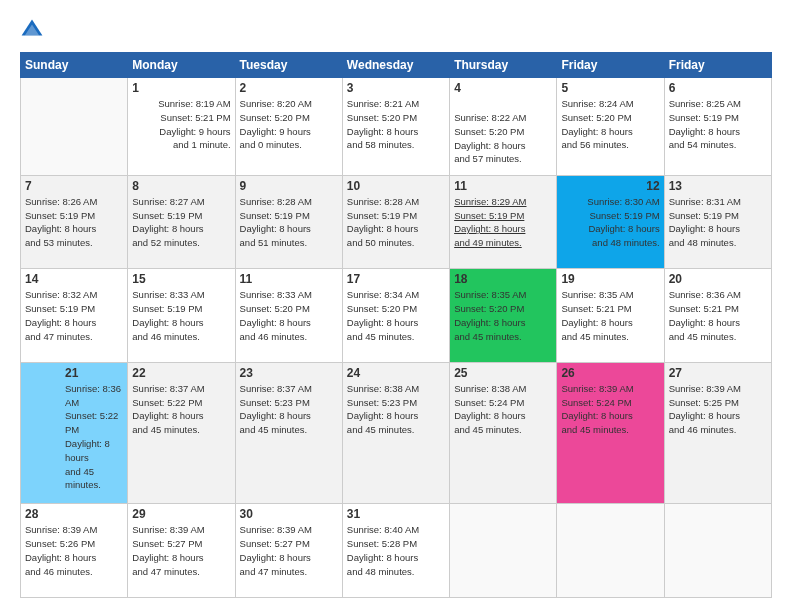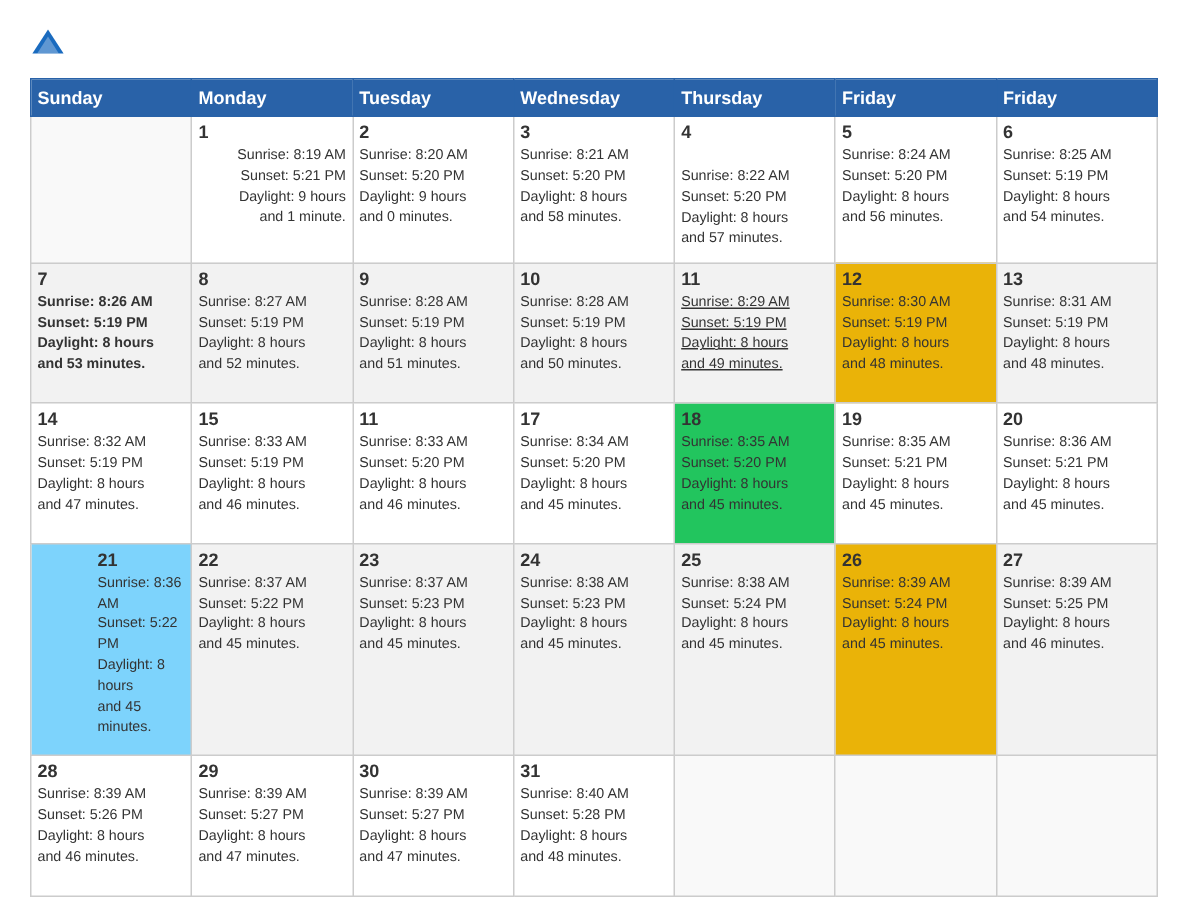--- a/index.html
+++ b/index.html
@@ -177,21 +177,21 @@
             <span class="day-num">6</span>
             <div class="day-info" style="white-space: pre-line;">Sunrise: 8:25 AM
 Sunset: 5:19 PM
 Daylight: 8 hours
 and 54 minutes.</div>
           </td>
         </tr>
         <tr>
           <td style="background: rgb(242, 242, 242);">
             <span class="day-num">7</span>
-            <div class="day-info" style="white-space: pre-line; font-weight: bold;">Sunrise: 8:26 AM
+            <div class="day-info" style="white-space: pre-line;">Sunrise: 8:26 AM
 Sunset: 5:19 PM
 Daylight: 8 hours
 and 53 minutes.</div>
           </td>
           <td style="background: rgb(242, 242, 242);">
             <span class="day-num">8</span>
             <div class="day-info" style="white-space: pre-line;">Sunrise: 8:27 AM
 Sunset: 5:19 PM
 Daylight: 8 hours
 and 52 minutes.</div>
@@ -210,21 +210,21 @@
 Daylight: 8 hours
 and 50 minutes.</div>
           </td>
           <td style="background: rgb(242, 242, 242);">
             <span class="day-num">11</span>
             <div class="day-info" style="white-space: pre-line; text-decoration: underline;">Sunrise: 8:29 AM
 Sunset: 5:19 PM
 Daylight: 8 hours
 and 49 minutes.</div>
           </td>
-          <td style="background: #eab308;">
+          <td style="background: #0ea5e9; text-align: right;">
             <span class="day-num">12</span>
             <div class="day-info" style="white-space: pre-line;">Sunrise: 8:30 AM
 Sunset: 5:19 PM
 Daylight: 8 hours
 and 48 minutes.</div>
           </td>
           <td style="background: rgb(242, 242, 242);">
             <span class="day-num">13</span>
             <div class="day-info" style="white-space: pre-line;">Sunrise: 8:31 AM
 Sunset: 5:19 PM
@@ -312,21 +312,21 @@
 Daylight: 8 hours
 and 45 minutes.</div>
           </td>
           <td style="background: rgb(242, 242, 242);">
             <span class="day-num">25</span>
             <div class="day-info" style="white-space: pre-line;">Sunrise: 8:38 AM
 Sunset: 5:24 PM
 Daylight: 8 hours
 and 45 minutes.</div>
           </td>
-          <td style="background: #eab308; margin-left: 41px;">
+          <td style="background: #ec4899; margin-left: 41px;">
             <span class="day-num">26</span>
             <div class="day-info" style="white-space: pre-line;">Sunrise: 8:39 AM
 Sunset: 5:24 PM
 Daylight: 8 hours
 and 45 minutes.</div>
           </td>
           <td style="background: rgb(242, 242, 242);">
             <span class="day-num">27</span>
             <div class="day-info" style="white-space: pre-line;">Sunrise: 8:39 AM
 Sunset: 5:25 PM

